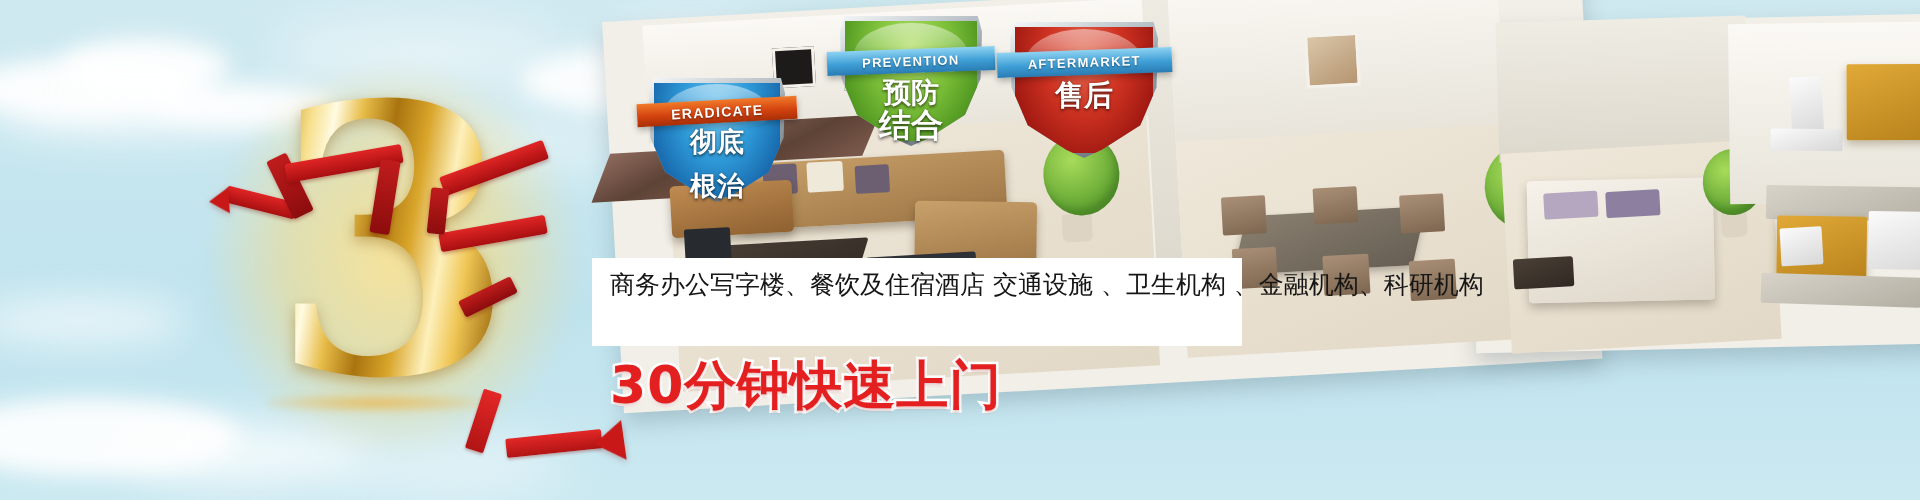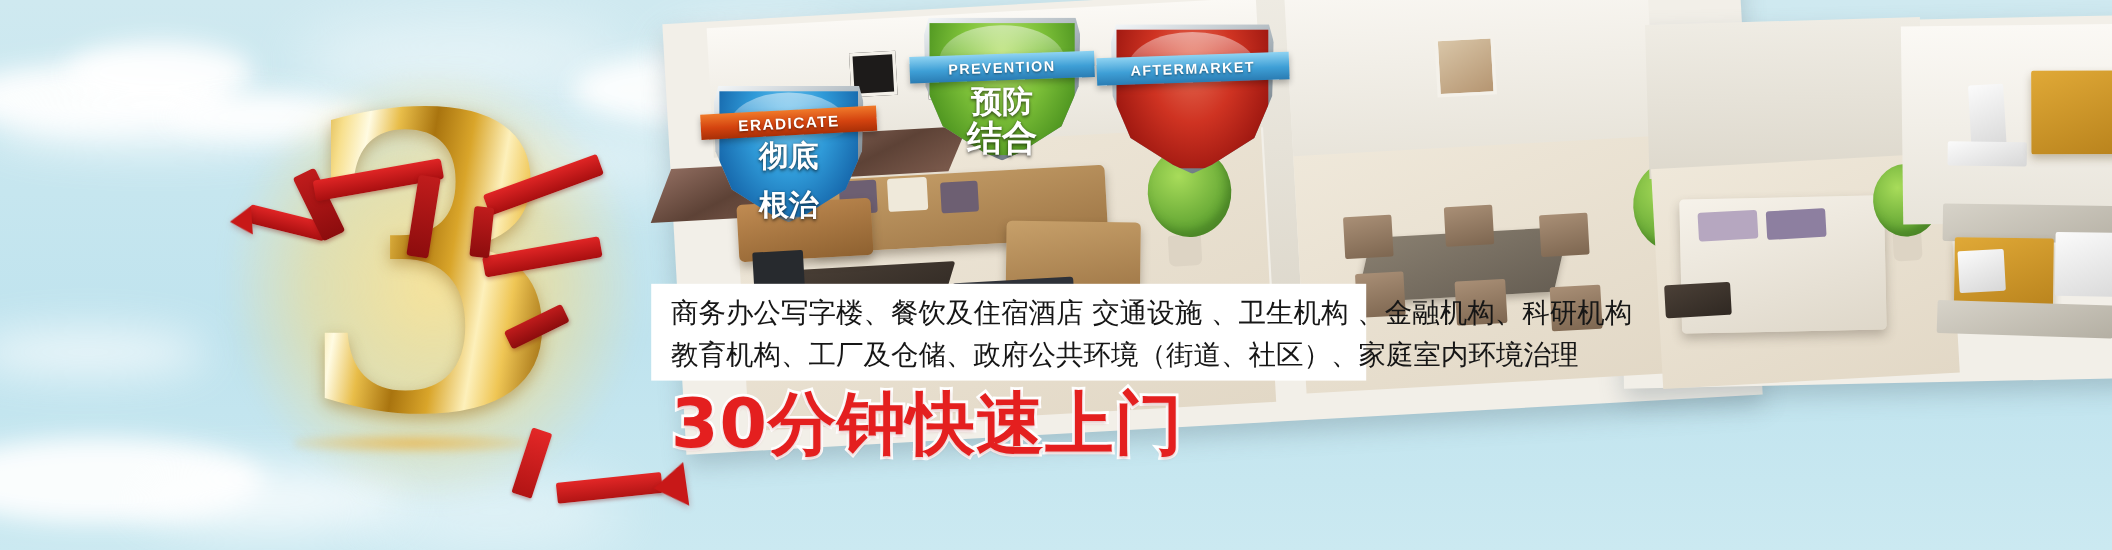--- a/index.html
+++ b/index.html
@@ -136,21 +136,21 @@
   }
   .copy-line {
     color:#161616; font-size:25px; line-height:38px; white-space:nowrap;
     font-family:"DejaVu Sans","Liberation Sans",sans-serif;
   }
 
   
   #headline {
     position:absolute; left:610px; top:352px;
     font-family:"DejaVu Sans","Liberation Sans",sans-serif;
-    font-weight:700; font-size:62px; line-height:66px; letter-spacing:1px;
+    font-weight:700; font-size:52px; line-height:66px; letter-spacing:1px;
     color:#e41f1f; white-space:nowrap;
     -webkit-text-stroke:5px #ffffff; paint-order:stroke fill;
     text-shadow:0 2px 3px rgba(150,20,20,.25);
   }
 
   
   #arrow { position:absolute; left:452px; top:330px; width:190px; height:150px; }
   .arrow-stem {
     position:absolute; background:linear-gradient(180deg,#e32727,#b11414);
     border-radius:2px; box-shadow:0 2px 3px rgba(120,10,10,.3);
@@ -290,25 +290,25 @@
 
   <div class="shield sh-red" style="left:1010px; top:22px; width:148px; height:136px;">
     <div class="shield-body">
       <div class="shield-rim"></div>
       <div class="shield-in"></div>
       <div class="shield-gloss"></div>
     </div>
     <div class="band band-blue" style="top:28px; height:25px; transform:rotate(-2deg);">
       <span class="band-label" style="font-size:13px;">AFTERMARKET</span>
     </div>
+    <div class="sh-text" style="top:58px; font-size:29px;">售后</div>
   </div>
 
   <div id="copy-panel">
     <div class="copy-line">商务办公写字楼、餐饮及住宿酒店 交通设施 、卫生机构 、金融机构、科研机构</div>
-    <div class="copy-line">教育机构、工厂及仓储、政府公共环境（街道、社区）、家庭室内环境治理</div>
   </div>
 
   <div id="arrow">
     <div class="arrow-stem" style="left:54px;  top:104px; width:96px; height:19px; transform:rotate(-6deg);"></div>
     <div class="arrow-stem" style="left:22px;  top:60px;  width:19px; height:62px; transform:rotate(18deg);"></div>
     <div class="arrow-head" style="left:142px; top:92px;  transform:rotate(-8deg);"></div>
   </div>
 
   <div id="headline">30分钟快速上门</div>
 

